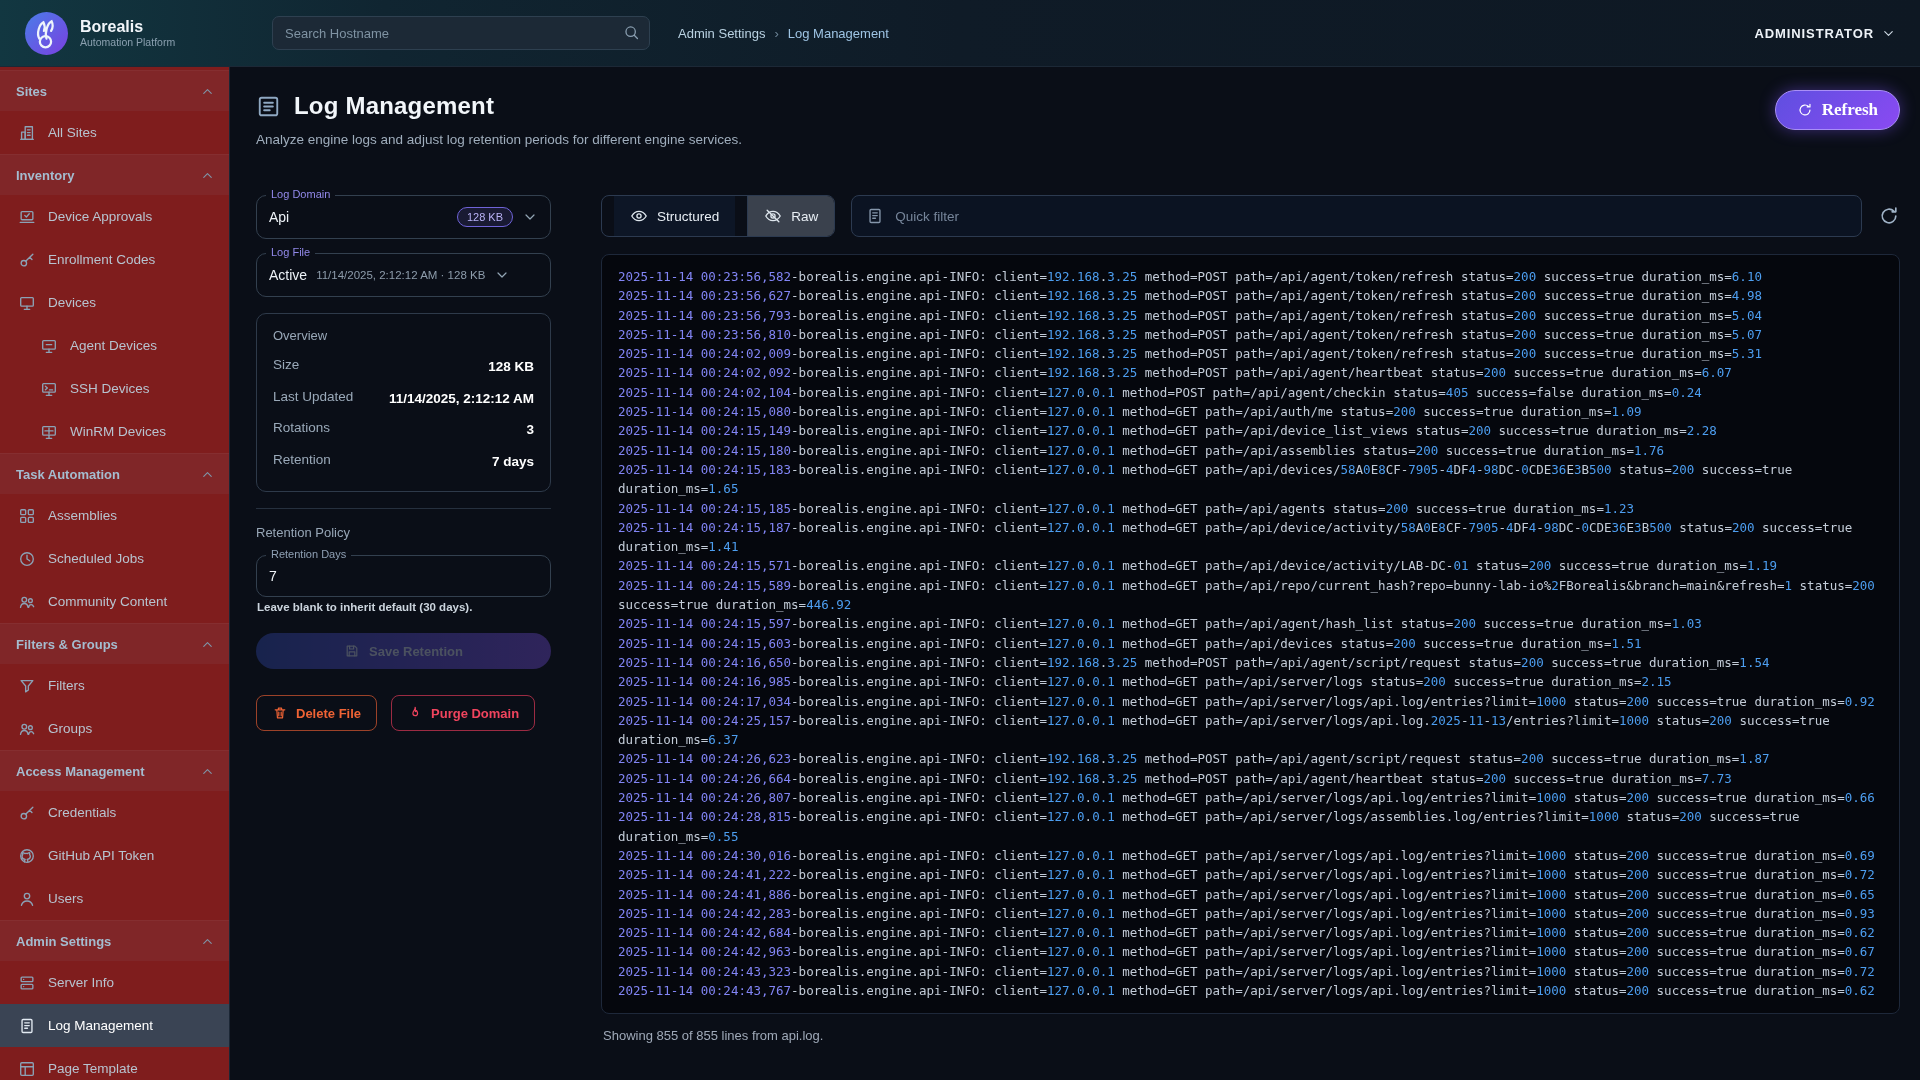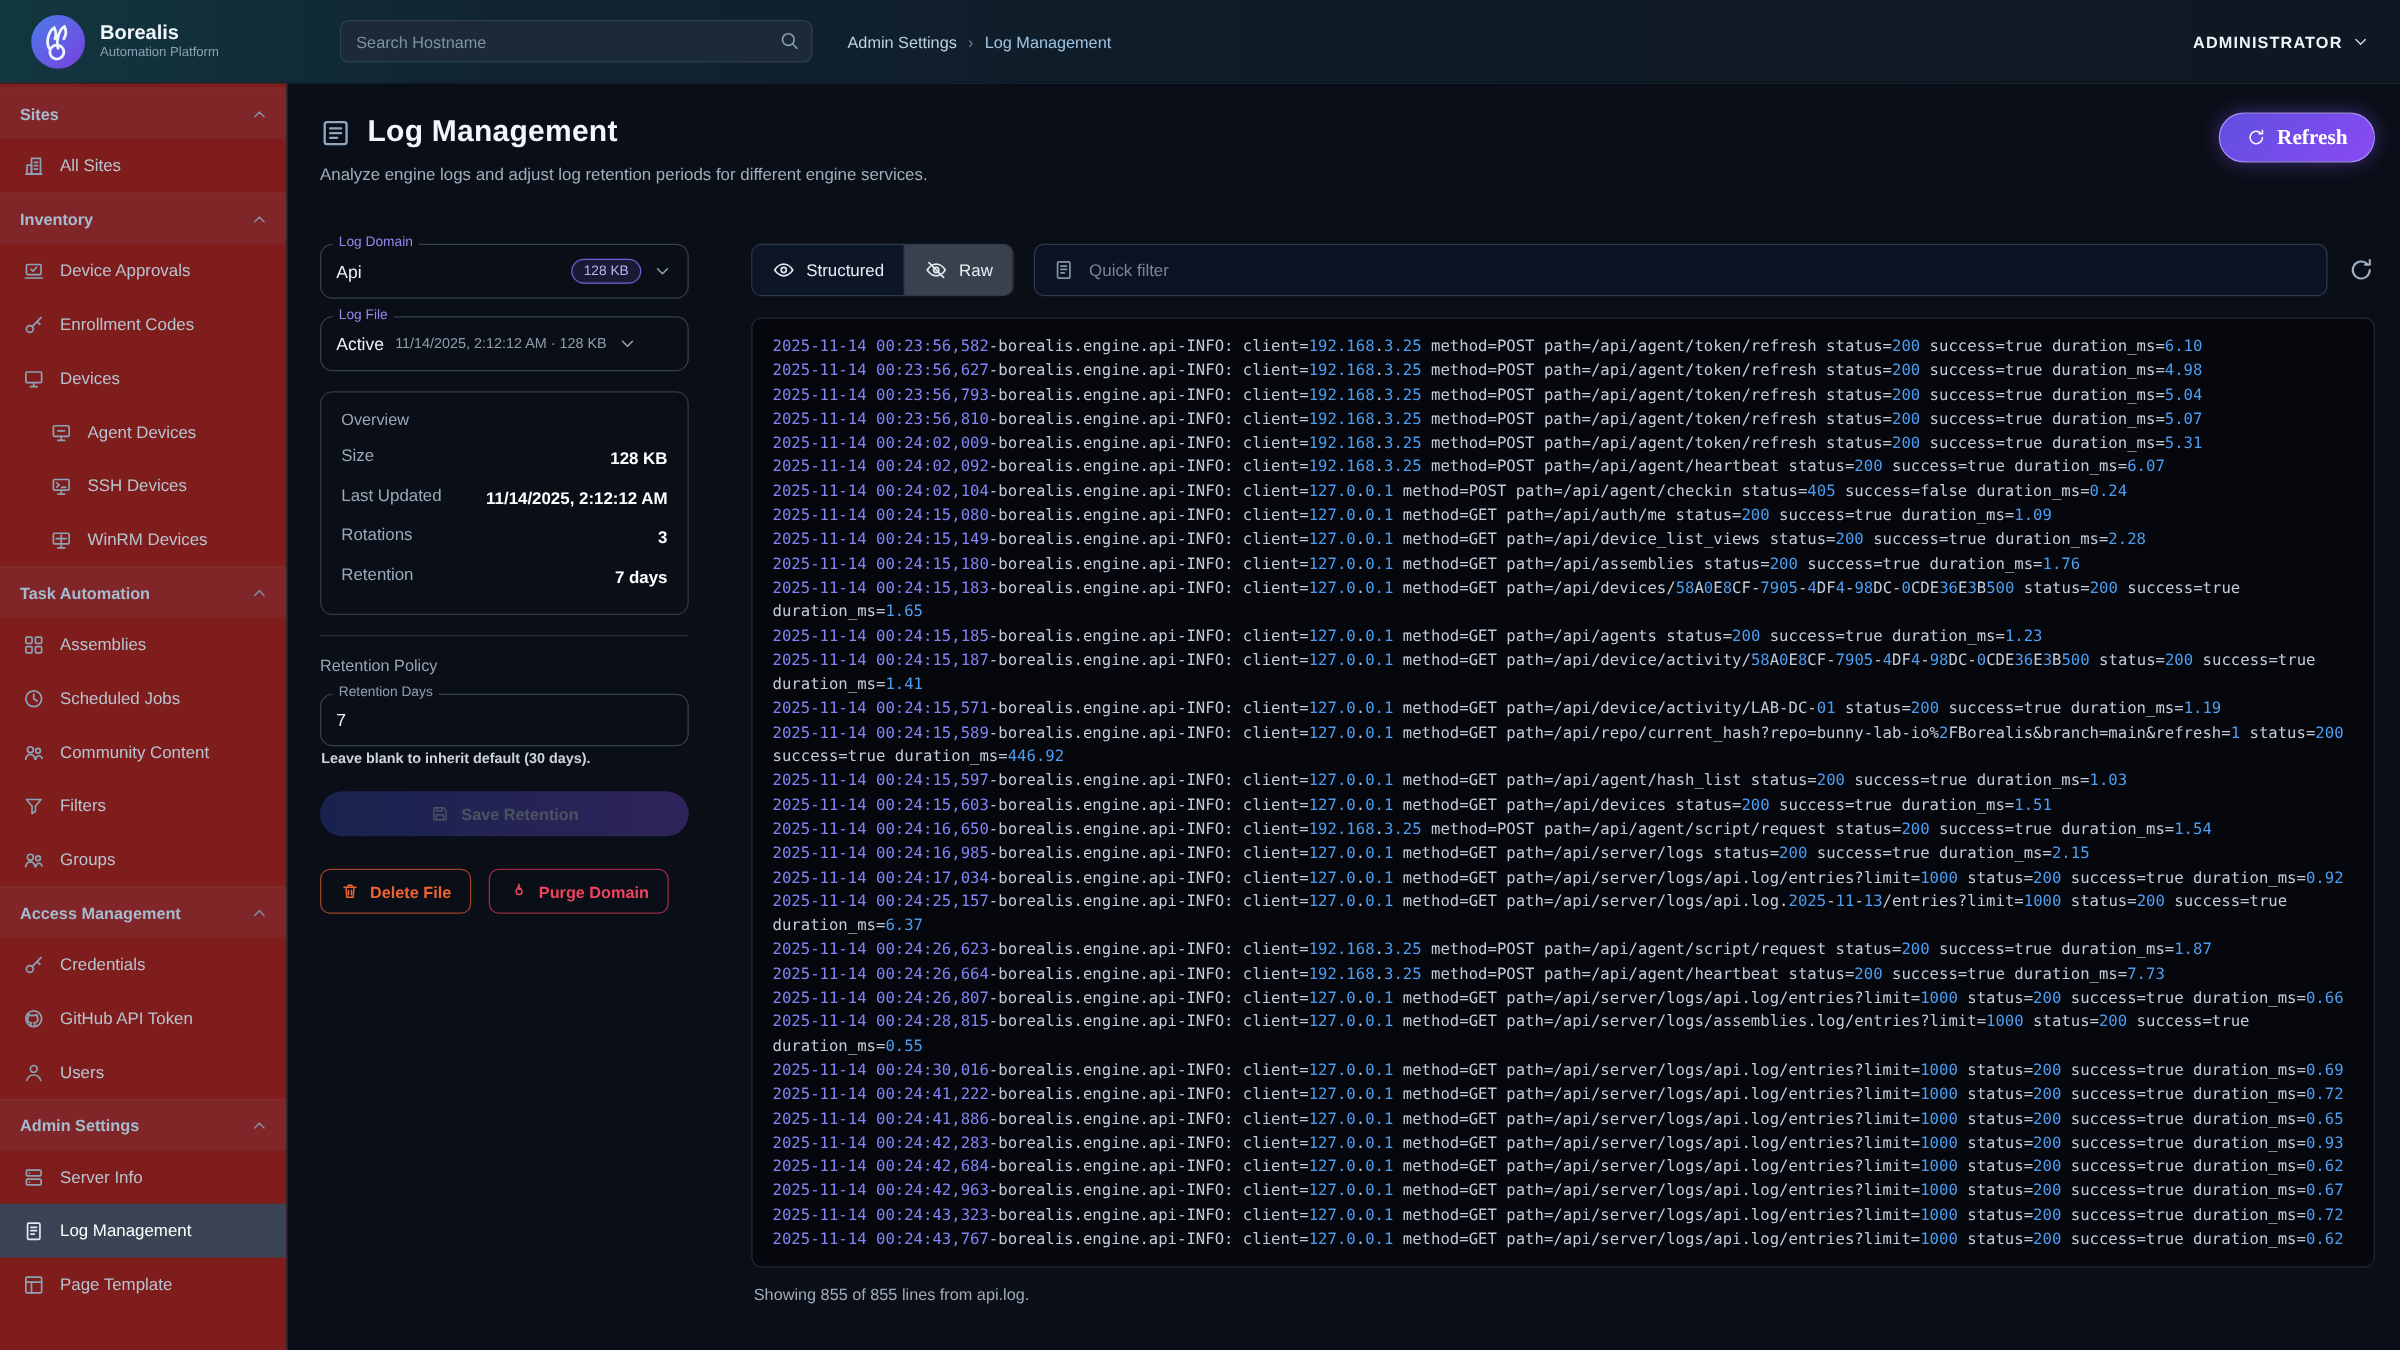--- a/index.html
+++ b/index.html
@@ -128,20 +128,21 @@
   .purge-btn  { border:1px solid rgba(235,60,90,0.65); color:#f0445e; }
 
   
   .right-panel { flex:1; display:flex; flex-direction:column; min-width:0; }
   .viewer-toolbar { display:flex; align-items:center; gap:16px; margin-bottom:17px; }
   .mode-toggle { display:flex; border:1px solid #2c3a50; border-radius:8px; overflow:hidden; height:42px; flex:none; }
   .mode-btn {
     display:flex; align-items:center; gap:9px; padding:0 16px; font-size:13.5px;
     color:#e8eef4; background:#0d1626; cursor:pointer; border:none;
     font-family:"Liberation Sans",sans-serif;
+    margin-left:12px;
   }
   .mode-btn + .mode-btn { border-left:1px solid #2c3a50; }
   .mode-btn.active { background:#3a414d; }
   .mode-btn .icon { color:#dfe7ee; }
   .quick-filter {
     flex:1; height:42px; border:1px solid #2c3a50; border-radius:8px;
     display:flex; align-items:center; gap:11px; padding:0 14px; background:#0b1322;
   }
   .quick-filter .icon { color:#8596ab; }
   .quick-filter input {
@@ -322,20 +323,28 @@
       <div class="sb-item">
         <span class="icon">
           <svg viewBox="0 0 20 20" fill="none" stroke="currentColor" stroke-width="1.5" stroke-linecap="round" stroke-linejoin="round">
             <circle cx="7" cy="7.5" r="2.6"></circle>
             <circle cx="13.8" cy="8.5" r="2.1"></circle>
             <path d="M2.8 16c.5-2.8 2.1-4.3 4.2-4.3s3.7 1.5 4.2 4.3M11.8 16c.4-2 1.4-3.1 2.8-3.1 1.2 0 2.2.8 2.8 2.3"></path>
           </svg>
         </span>
         <span>Community Content</span>
       </div>
+      <div class="sb-section-header">
+        <span>Filters &amp; Groups</span>
+        <span class="icon sb-chevron">
+          <svg viewBox="0 0 20 20" fill="none" stroke="currentColor" stroke-width="1.5" stroke-linecap="round" stroke-linejoin="round">
+            <path d="M5 12.5l5-5 5 5"></path>
+          </svg>
+        </span>
+      </div>
       <div class="sb-item">
         <span class="icon">
           <svg viewBox="0 0 20 20" fill="none" stroke="currentColor" stroke-width="1.5" stroke-linecap="round" stroke-linejoin="round">
             <path d="M3.5 4h13l-5 6v4.5l-3 2V10z"></path>
           </svg>
         </span>
         <span>Filters</span>
       </div>
       <div class="sb-item">
         <span class="icon">

